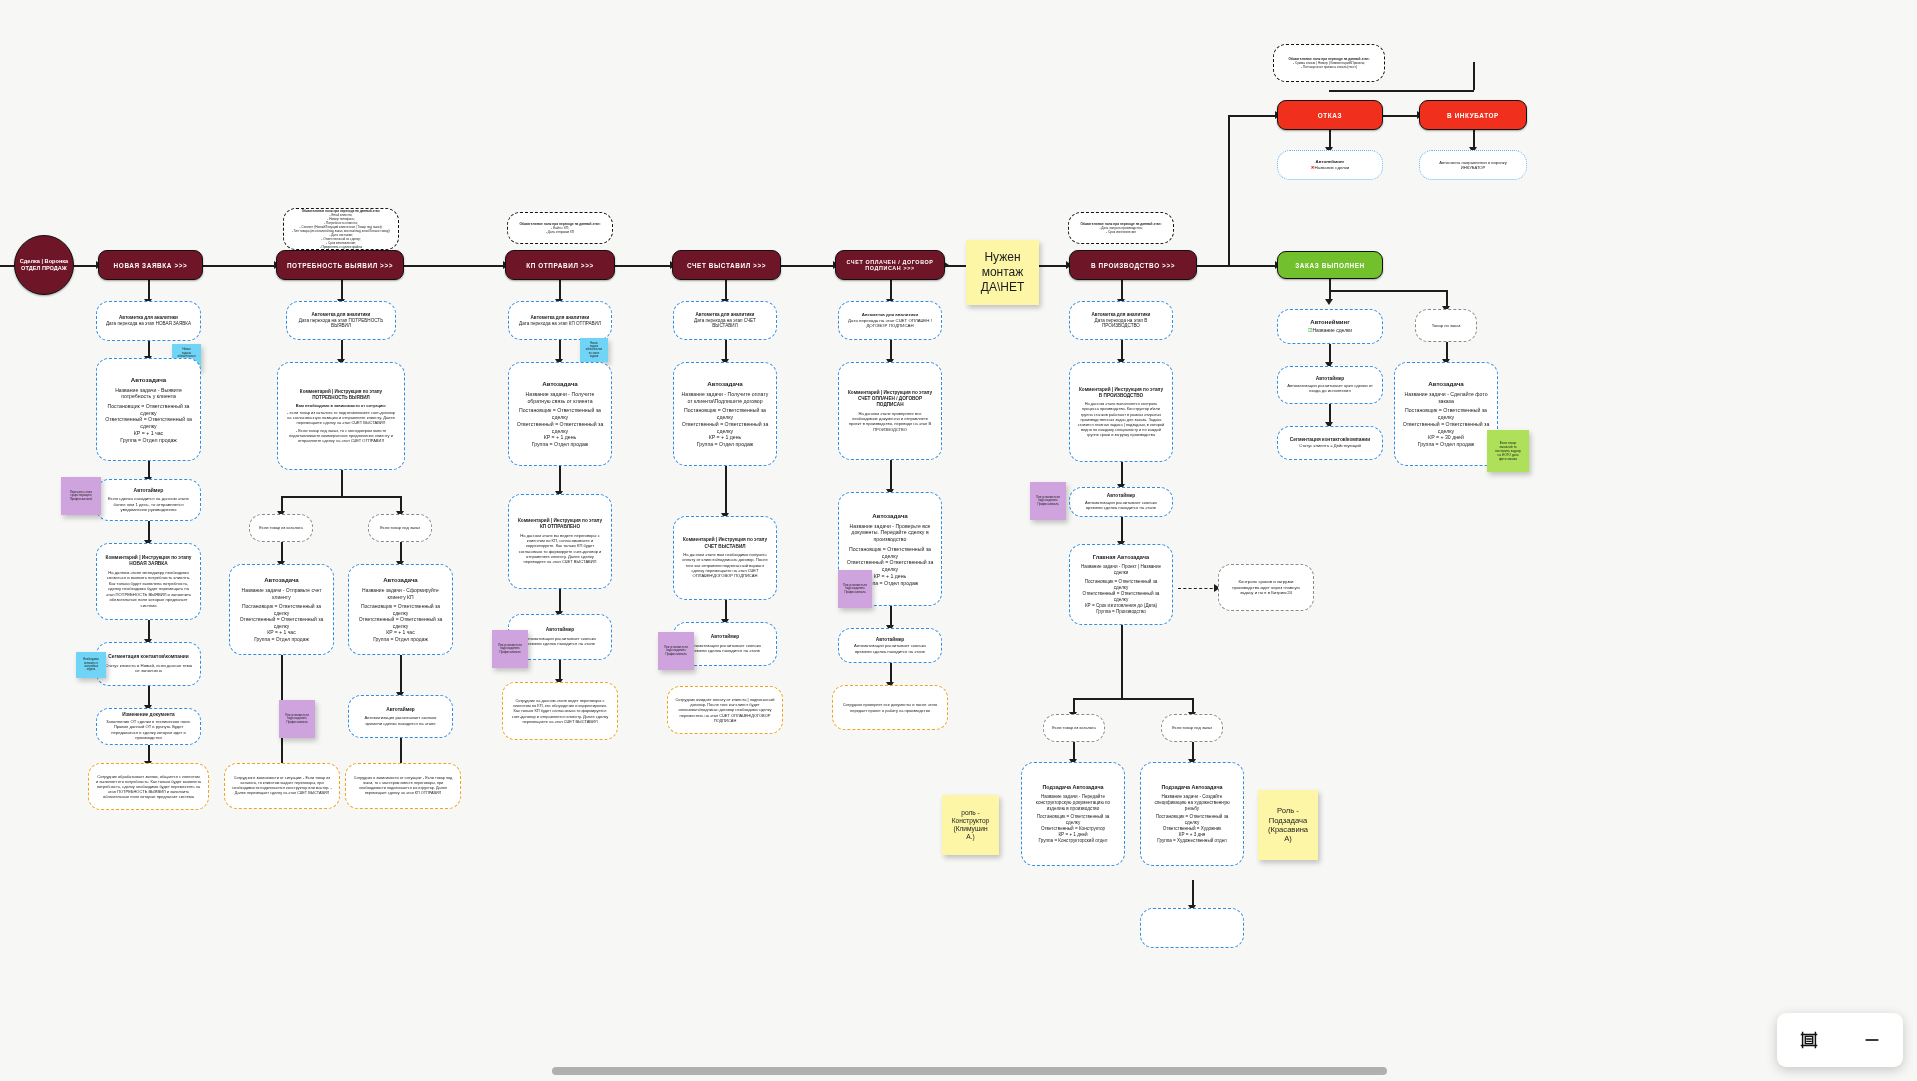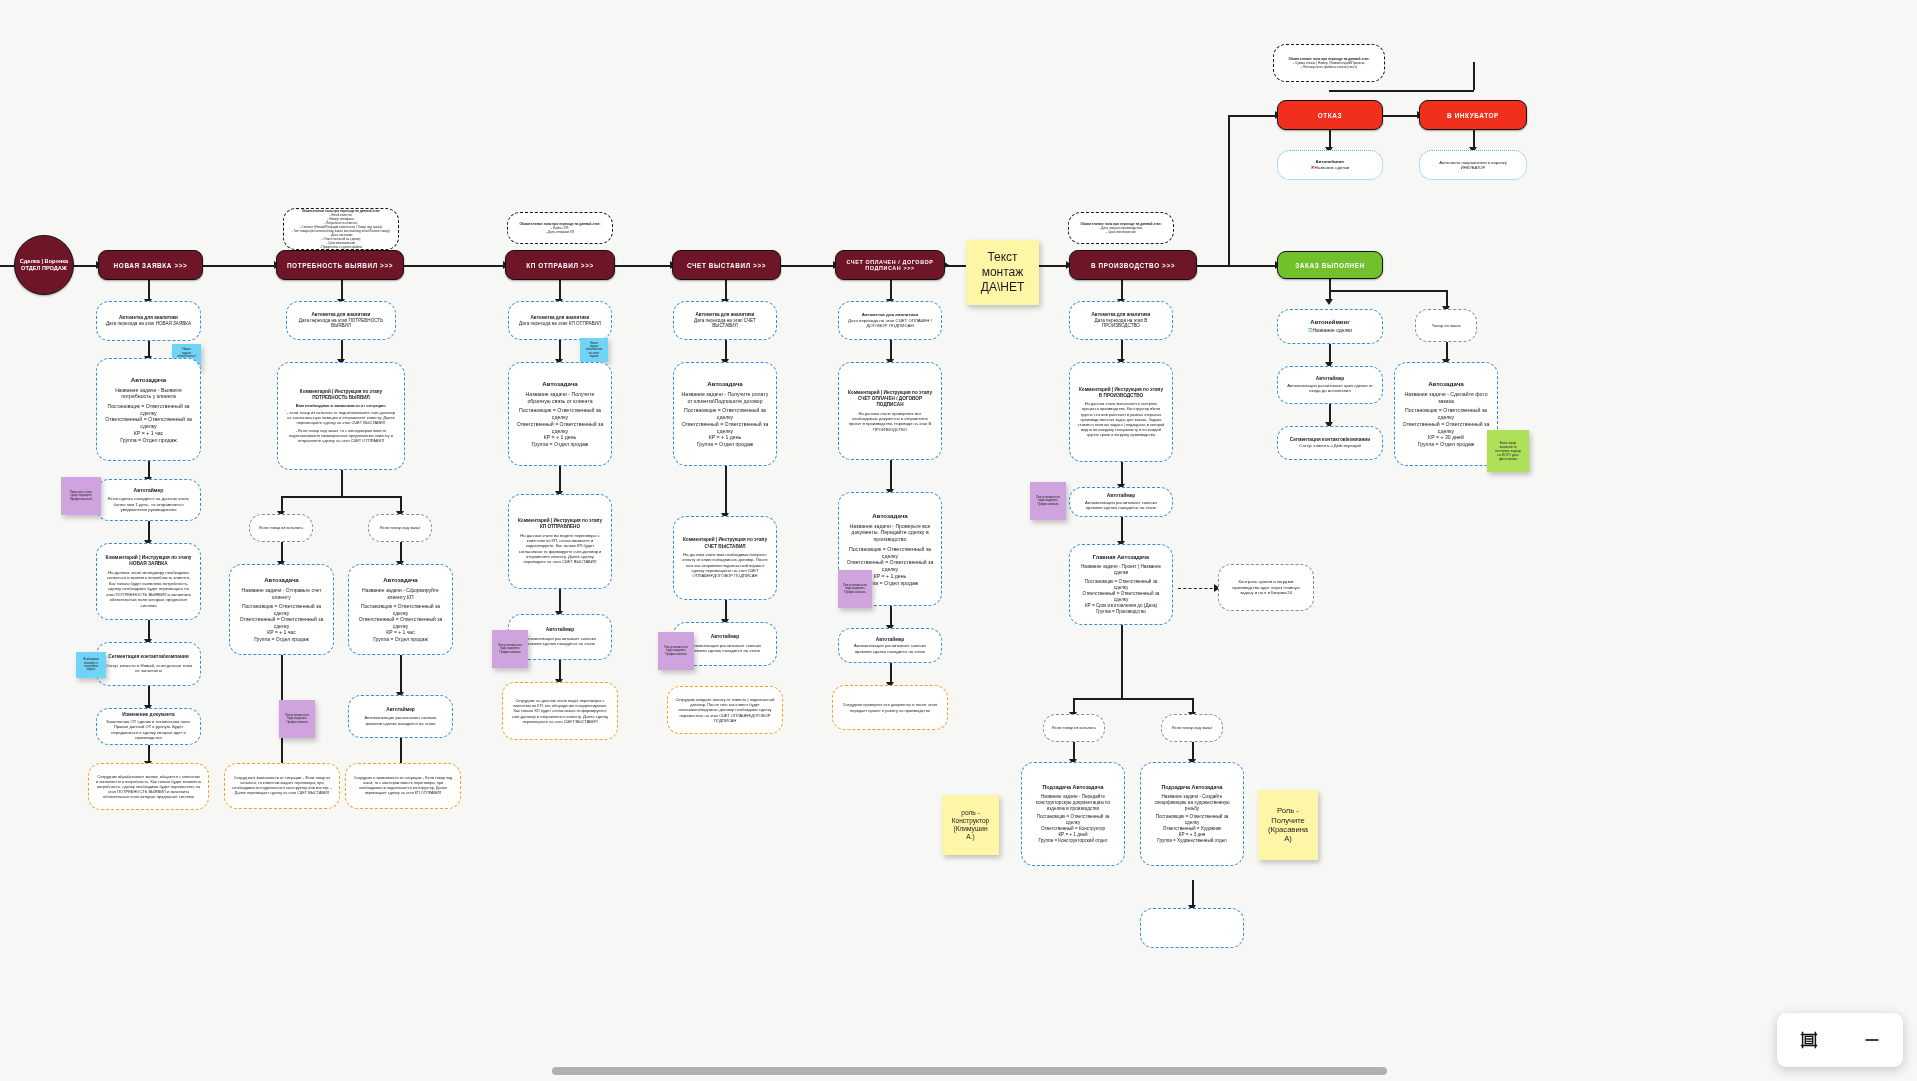--- a/index.html
+++ b/index.html
@@ -463,21 +463,21 @@
     <span class="ttl">Автометка для аналитики</span>
     <span class="sub">Дата перехода на этап СЧЕТ ОПЛАЧЕН / ДОГОВОР ПОДПИСАН</span>
   </div>
 
   <div class="bx blue n" style="left:838px;top:362px;width:104px;height:98px;font-size:4.1px;">
     <span class="ttl" style="font-size:4.7px">Комментарий | Инструкция по этапу СЧЕТ ОПЛАЧЕН / ДОГОВОР ПОДПИСАН</span>
     <span class="gap"></span>
     <span class="sub">На данном этапе проверяете все необходимые документы и отправляете проект в производство, переводя на этап В ПРОИЗВОДСТВО</span>
   </div>
 
-  <div class="note yellow n" style="left:966px;top:240px;width:73px;height:65px;font-size:12px;">Текст
+  <div class="note yellow n" style="left:966px;top:240px;width:73px;height:65px;font-size:12px;">Нужен
 монтаж
 ДА\НЕТ</div>
 
   <div class="bx blue n" style="left:838px;top:492px;width:104px;height:114px;font-size:5.2px;">
     <span class="ttl" style="font-size:6.2px">Автозадача</span>
     <span class="gap"></span>
     <span class="sub">Название задачи - Проверьте все документы. Передайте сделку в производство</span>
     <span class="gap"></span>
     <span class="sub">Постановщик = Ответственный за сделку</span>
     <span class="sub">Ответственный = Ответственный за сделку</span>
@@ -565,21 +565,21 @@
     <span class="sub">КР = + 3 дня</span>
     <span class="sub">Группа = Художественный отдел</span>
   </div>
   <div class="bx blue n" style="left:1140px;top:908px;width:104px;height:40px;font-size:4.4px;"></div>
 
   <div class="note yellow n" style="left:942px;top:795px;width:57px;height:60px;font-size:6.6px;">роль -
 Конструктор
 (Климушин
 А.)</div>
   <div class="note yellow n" style="left:1258px;top:790px;width:60px;height:70px;font-size:7.6px;">Роль -
-Получите
+Подзадача
 (Красавина
 А)</div>
 
   <div class="bx black n" style="left:1273px;top:44px;width:112px;height:38px;font-size:3.2px;">
     <span class="ttl">Обязательные поля при переходе на данный этап:</span>
     <span class="sub" style="white-space:pre-line">- Сумма отказа | Номер | Комментарий\Причина;
 - Полноценная причина отказа (текст)</span>
   </div>
 
   <div class="bx lightblue n" style="left:1277px;top:150px;width:106px;height:30px;font-size:4.4px;">

